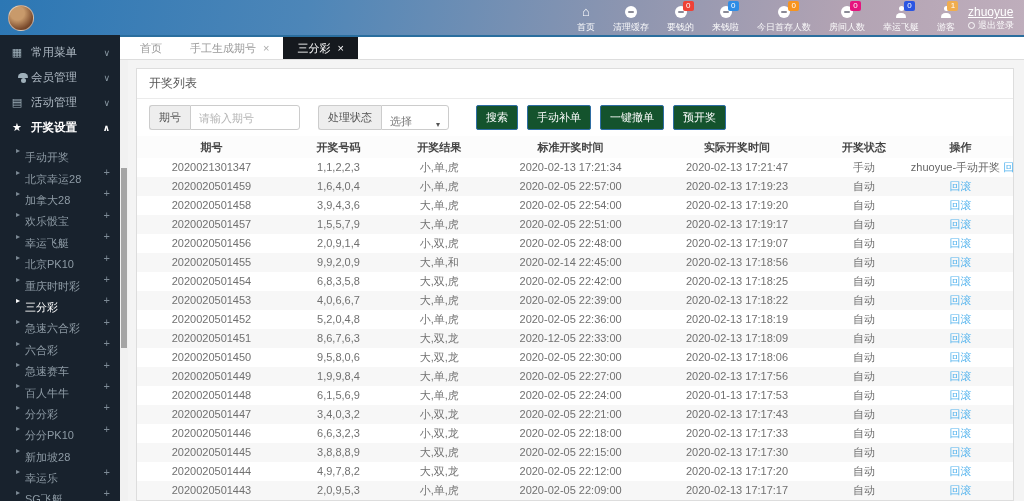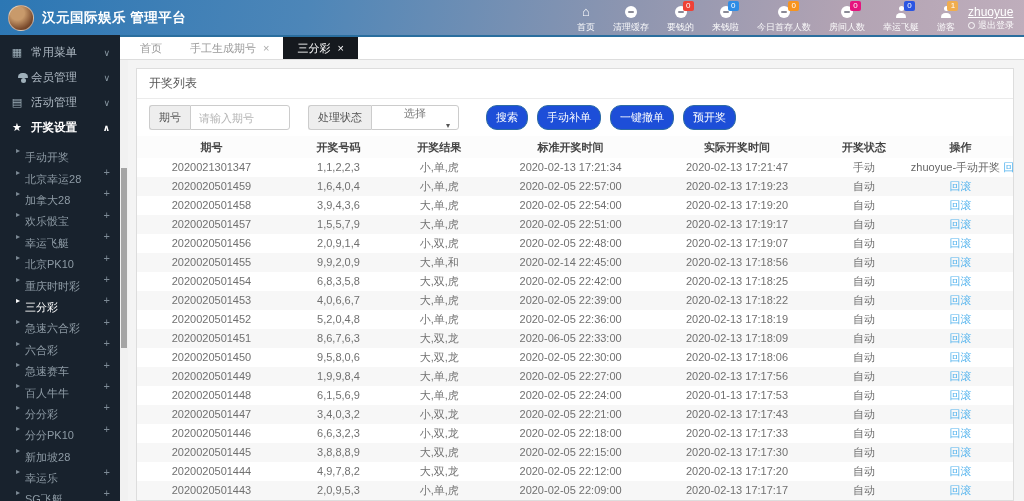--- a/index.html
+++ b/index.html
@@ -69,49 +69,48 @@
   .vscroll .thumb { position:absolute; left:1px; top:108px; width:6px; height:180px; background:#a5a5a5; }
 
   .page { flex:1; padding:8px 10px 0 8px; min-width:0; overflow:hidden; }
   .panel { background:#fff; border:1px solid #ddd; height:100%; overflow:hidden; }
   .panel-heading { padding:6px 12px; font-size:12px; color:#555; border-bottom:1px solid #ebebeb; }
 
   .filterbar { display:flex; align-items:center; padding:6px 12px; }
   .igroup { display:flex; align-items:stretch; height:25px; }
   .addon { background:#eee; border:1px solid #ccc; border-right:none; font-size:11px; color:#555;
     display:flex; align-items:center; padding:0 9px; border-radius:3px 0 0 3px; white-space:nowrap; }
-  .fld { border:1px solid #ccc; font-size:11px; color:#555; padding:7px 8px; width:100px;
+  .fld { border:1px solid #ccc; font-size:11px; color:#555; padding:7px 8px; width:110px;
     border-radius:0 3px 3px 0; outline:none; }
   .fld::placeholder { color:#b5b5b5; }
-  .sel { border:1px solid #ccc; width:88px; display:flex; align-items:center; font-size:11px;
-    color:#777; padding:0 8px; border-radius:0 3px 3px 0; background:#fff; cursor:pointer;flex-direction:column; }
+  .sel { border:1px solid #ccc; width:68px; display:flex; align-items:flex-end; font-size:11px;
+    color:#777; padding:0 8px; border-radius:0 3px 3px 0; background:#fff; cursor:pointer; }
   .sel .caret { margin-left:auto; font-size:8px; color:#555; }
   .gap { width:18px; flex:0 0 auto; }
-  .btn { height:25px; background:#1d4ed8; border:1px solid #2e6da4; color:#fff; font-size:11px;
-    padding:0 9px; border-radius:11px; margin-left:9px; cursor:pointer; white-space:nowrap;
+  .btn { height:25px; background:#14532d; border:1px solid #2e6da4; color:#fff; font-size:11px;
+    padding:0 9px; border-radius:2px; margin-left:9px; cursor:pointer; white-space:nowrap;
     font-family:inherit; }
 
   table { width:100%; border-collapse:collapse; table-layout:fixed; text-align:center; }
   thead th { font-size:11px; color:#444; font-weight:bold; padding:4px 3px; line-height:14px;
     background:#fcfcfc; }
   tbody td { font-size:11px; color:#707070; padding:3px 3px; line-height:13px; white-space:nowrap;
     overflow:hidden; }
   tbody tr:nth-child(even) { background:#f7f7f7; }
   .op-text { color:#666;margin-top:16px; }
   a.rollback { color:#57b5ee; text-decoration:none; cursor:pointer; }
   col.c1{width:17%} col.c2{width:12%} col.c3{width:11%} col.c4{width:19%} col.c5{width:19%}
   col.c6{width:10%} col.c7{width:12%}
 </style>
 </head>
 <body>
 
 <div class="topbar">
   <div class="brand">
     <span class="avatar"></span>
-    <span class="brand-title">汉元国际娱乐 管理平台</span>
   </div>
   <div class="topnav" id="topnav">
       <div class="nav-item">
         <span class="ic home-icon">⌂</span>
         <span class="nav-label">首页</span>
       </div>
       <div class="nav-item">
         <span class="ic">
           <span class="ic-circle"></span>
         </span>
@@ -418,21 +417,21 @@
                   <td>小,单,虎</td>
                   <td>2020-02-05 22:36:00</td>
                   <td>2020-02-13 17:18:19</td>
                   <td>自动</td>
                   <td><a class="rollback">回滚</a></td>
                 </tr>
                 <tr>
                   <td>2020020501451</td>
                   <td>8,6,7,6,3</td>
                   <td>大,双,龙</td>
-                  <td>2020-06-05 22:33:00</td>
+                  <td>2020-12-05 22:33:00</td>
                   <td>2020-02-13 17:18:09</td>
                   <td>自动</td>
                   <td><a class="rollback">回滚</a></td>
                 </tr>
                 <tr>
                   <td>2020020501450</td>
                   <td>9,5,8,0,6</td>
                   <td>大,双,龙</td>
                   <td>2020-02-05 22:30:00</td>
                   <td>2020-02-13 17:18:06</td>

